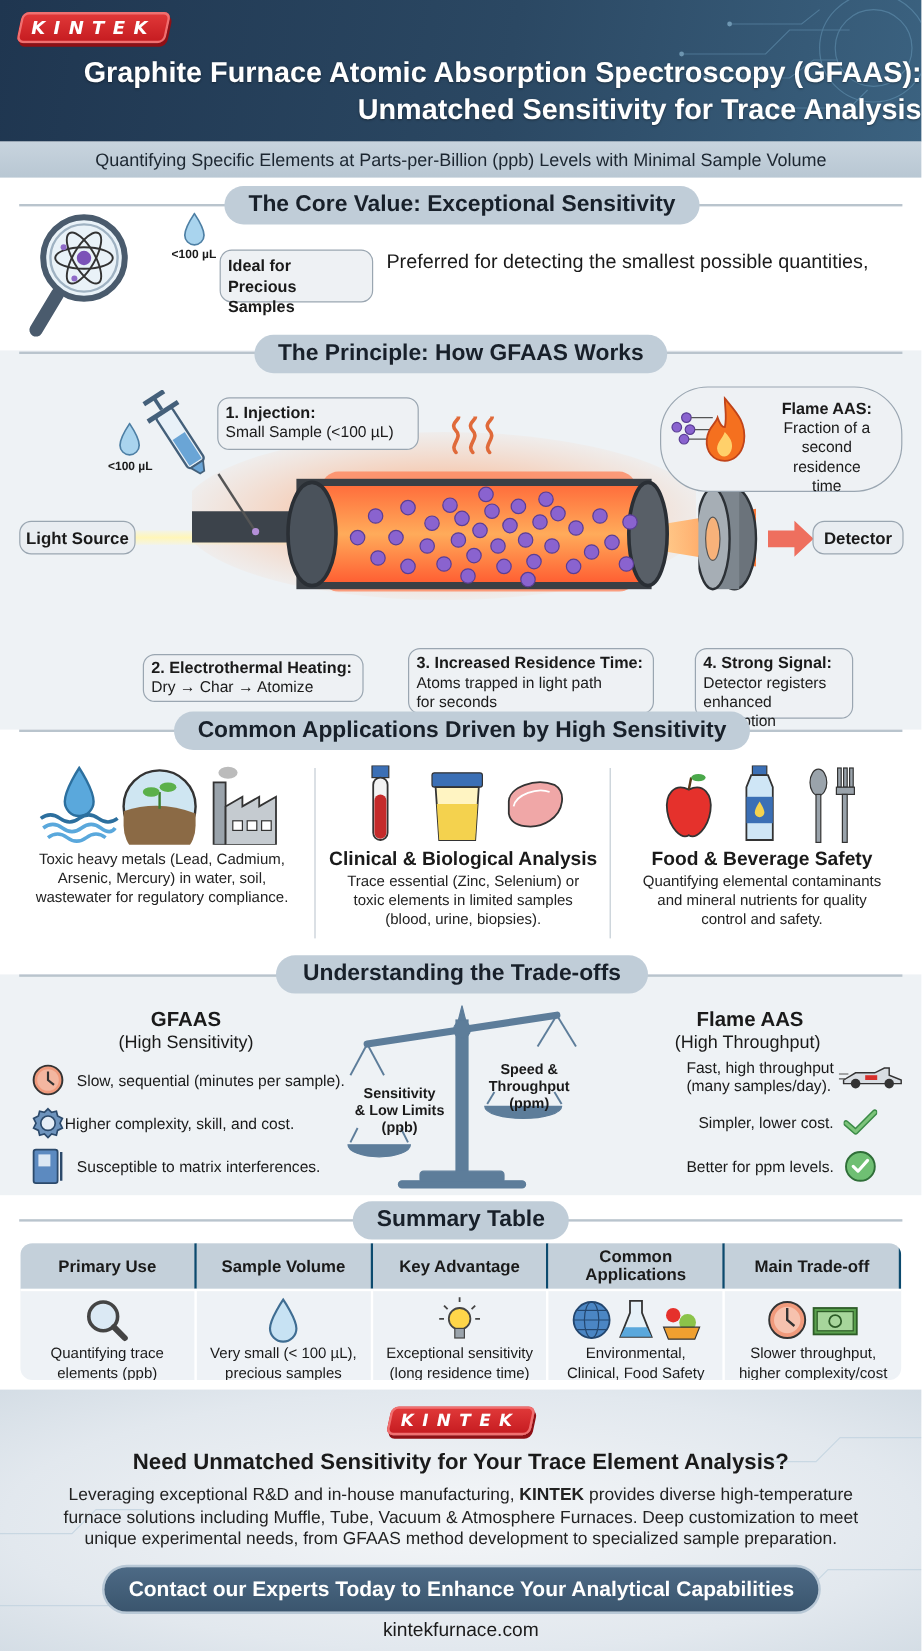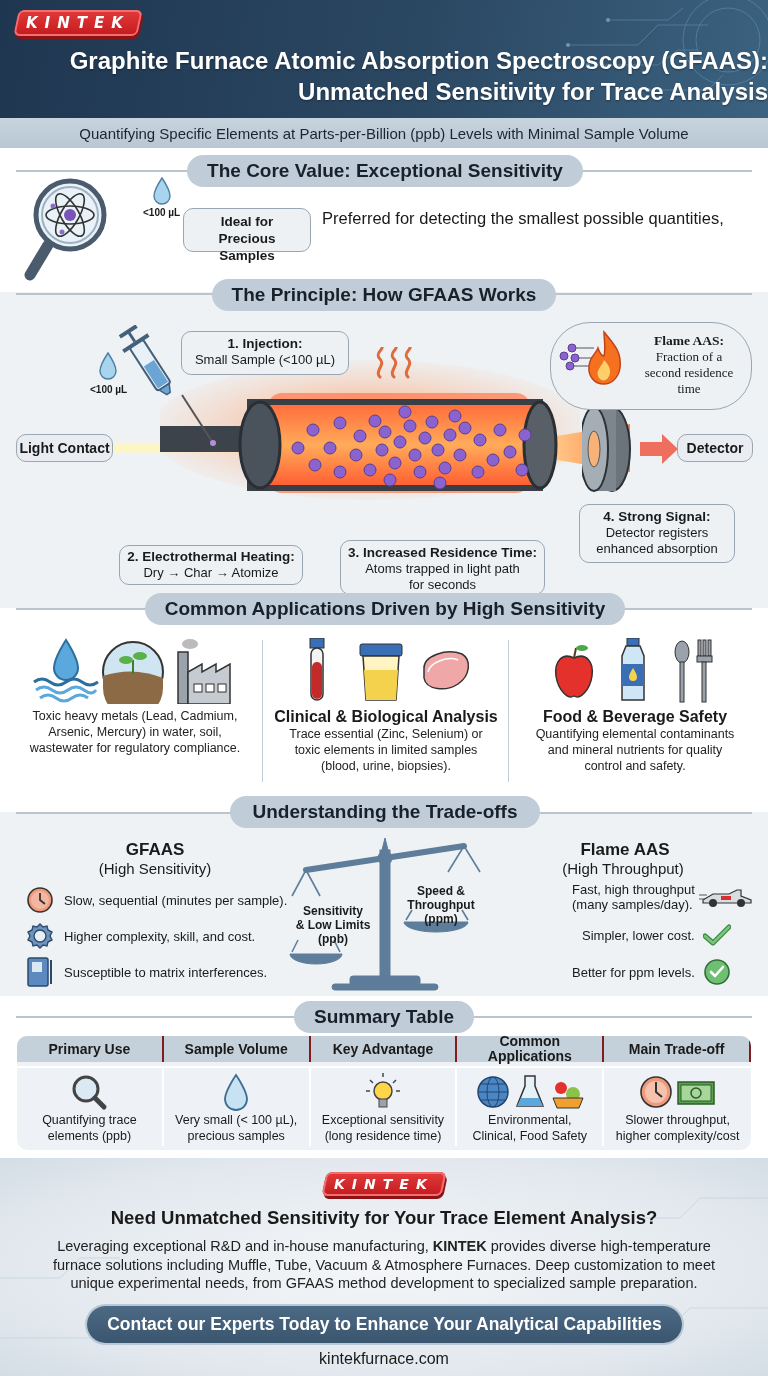--- a/index.html
+++ b/index.html
@@ -39,39 +39,39 @@
   }
   .section-bg { position: absolute; left: 0; width: 768px; }
   .pill {
     position: absolute; background: #c0cdd8; border-radius: 16px;
     font-weight: bold; font-size: 19px; color: #18202a;
     display: flex; align-items: center; justify-content: center; white-space: nowrap;
   }
   .hline { position: absolute; height: 2px; background: #b9c4cd; }
   .bubble {
     position: absolute; background: #eef1f4; border: 1.5px solid #9aa6b1;
-    border-radius: 10px; text-align: center; font-size: 13px; line-height: 16px;
+    border-radius: 10px; font-size: 13px; line-height: 16px;
     color: #1a1a1a; padding: 4px 6px;
   }
   .bubble b { font-size: 13.5px; }
   .label-box {
     position: absolute; background: #e9edf1; border: 1.5px solid #9aa6b1;
     border-radius: 10px; font-weight: bold; font-size: 14px;
     display: flex; align-items: center; justify-content: center;
   }
   .app-col { position: absolute; top: 636px; text-align: center; }
   .app-col h3 { font-size: 16px; margin-top: 0; }
   .app-col p { font-size: 12.5px; line-height: 16px; color: #222; }
   .vdiv { position: absolute; width: 1px; background: #c3ccd4; }
   .trade-item { position: absolute; display: flex; align-items: center; font-size: 13px; }
   .tbl { position: absolute; left: 17px; top: 1036px; width: 734px; height: 114px;
          border-radius: 10px; overflow: hidden; display: grid;
          grid-template-columns: repeat(5, 1fr); background: #eef2f6; }
-  .tbl .th { background: #c4d0da; height: 26px; display: flex; align-items: center; justify-content: center;
-             text-align: center; font-weight: bold; font-size: 14px; line-height: 15px; border-right: 2px solid #7f1d1d; }
+  .tbl .th { background: #c4d0da; height: 38px; display: flex; align-items: center; justify-content: center;
+             text-align: center; font-weight: bold; font-size: 14px; line-height: 15px; border-right: 2px solid #0c4a6e; }
   .tbl .td { height: 80px; display: flex; flex-direction: column; align-items: center; justify-content: flex-start;
              text-align: center; font-size: 12.5px; line-height: 16px; padding-top: 4px; border-right: 2px solid #fff;
              border-top: 2px solid #fff; }
   .tbl .th:last-child, .tbl .td:last-child { border-right: none; }
   .footer {
     position: absolute; left: 0; top: 1158px; width: 768px; height: 218px;
     background: radial-gradient(ellipse at center, #f4f6f8 0%, #e2e8ee 70%, #d4dde5 100%);
   }
   .cta {
     position: absolute; left: 87px; top: 1306px; width: 595px; height: 37px;
@@ -230,37 +230,37 @@
     <rect x="30" y="-2" width="20" height="4" fill="#44607a"></rect>
     <path d="M34 66 L46 66 L42 74 L38 74 Z" fill="#6aa5d6" stroke="#44607a" stroke-width="1.5"></path>
   </g>
   <circle cx="103" cy="118" r="3" fill="#b48fd8"></circle>
 </svg>
 <svg class="abs" style="left:98px;top:352px;" width="20" height="28" viewBox="0 0 20 28">
   <path d="M10 1 C10 1 2 13 2 19 A8 8 0 0 0 18 19 C18 13 10 1 10 1 Z" fill="#a9d4ee" stroke="#4d7fa4" stroke-width="1.4"></path>
 </svg>
 <div class="abs" style="left:90px;top:384px;font-size:10px;font-weight:bold;">&lt;100 µL</div>
 
-<div class="label-box" style="left:16px;top:434px;width:97px;height:28px;">Light Contact</div>
+<div class="label-box" style="left:16px;top:434px;width:97px;height:28px;">Light Source</div>
 
 <svg class="abs" style="left:582px;top:404px;" width="100" height="90" viewBox="0 0 100 90">
   <ellipse cx="30" cy="45" rx="18" ry="42" fill="#6b737b" stroke="#2c3136" stroke-width="2"></ellipse>
   <rect x="12" y="3" width="22" height="84" fill="#7d868e"></rect>
   <ellipse cx="12" cy="45" rx="14" ry="42" fill="#a6aeb5" stroke="#2c3136" stroke-width="2"></ellipse>
   <ellipse cx="12" cy="45" rx="6" ry="18" fill="#f7b27a" stroke="#555" stroke-width="1"></ellipse>
   <path d="M58 38 H80 V30 L96 45 L80 60 V52 H58 Z" fill="#ee6f5e"></path>
 </svg>
 <div class="label-box" style="left:677px;top:434px;width:76px;height:28px;">Detector</div>
 
 <div class="bubble" style="left:181px;top:331px;width:168px;height:44px;">
   <b style="display:block;">1. Injection:</b>
   <span>Small Sample (&lt;100 µL)</span>
 </div>
 
-<div class="bubble" style="left:550px;top:322px;width:202px;height:88px;border-radius:40px;text-align:right;padding:10px 14px 0 0;font-family:Liberation Serif, serif;">
+<div class="bubble" style="left:550px;top:322px;width:202px;height:88px;border-radius:40px;text-align:right;padding:10px 14px 0 0;">
   <b style="display:block;text-align:center;padding-left:90px;">Flame AAS:</b>
   <div style="text-align:center;padding-left:90px;">
     <div>Fraction of a</div>
     <div>second residence</div>
     <div>time</div>
   </div>
 </div>
 <svg class="abs" style="left:556px;top:326px;" width="72" height="76" viewBox="0 0 72 76">
   <g fill="#8a63cf" stroke="#5a3e95" stroke-width="1">
       <circle cx="16" cy="22" r="4"></circle>
@@ -279,21 +279,21 @@
 
 <div class="bubble" style="left:119px;top:545px;width:184px;height:40px;padding-top:3px;">
   <b style="display:block;">2. Electrothermal Heating:</b>
   <span>Dry → Char → Atomize</span>
 </div>
 <div class="bubble" style="left:340px;top:540px;width:205px;height:55px;">
   <b style="display:block;">3. Increased Residence Time:</b>
   <div>Atoms trapped in light path</div>
   <div>for seconds</div>
 </div>
-<div class="bubble" style="left:579px;top:504px;width:156px;height:59px;">
+<div class="bubble" style="left:579px;top:540px;width:132px;height:59px;">
   <b style="display:block;">4. Strong Signal:</b>
   <div>Detector registers</div>
   <div>enhanced absorption</div>
 </div>
 
 <div class="hline" style="left:16px;top:608px;width:736px;"></div>
 <div class="pill" style="left:145px;top:593px;width:480px;height:32px;">Common Applications Driven by High Sensitivity</div>
 
 <svg class="abs" style="left:32px;top:638px;" width="200" height="66" viewBox="0 0 200 66">
   <g>
@@ -391,21 +391,21 @@
       <circle cx="14" cy="14" r="9" fill="#f3b6a0"></circle>
       <path d="M14 7 V14 L19 18" stroke="#333" stroke-width="1.8" fill="none"></path>
     </svg>
   <span style="margin-left:10px;">Slow, sequential (minutes per sample).</span>
 </div>
 <div class="trade-item" style="left:26px;top:922px;">
   <svg width="28" height="28" viewBox="0 0 28 28">
       <path d="M14 2 L17 5 L21 4 L22 8 L26 10 L24 14 L26 18 L22 20 L21 24 L17 23 L14 26 L11 23 L7 24 L6 20 L2 18 L4 14 L2 10 L6 8 L7 4 L11 5 Z" fill="#6e94bd" stroke="#2c4a6b" stroke-width="1.4"></path>
       <circle cx="14" cy="14" r="6" fill="#e6eef6" stroke="#2c4a6b" stroke-width="1.4"></circle>
     </svg>
-  <span style="margin-left:10px;">Higher complexity, skill, and cost.</span>
+  <span style="">Higher complexity, skill, and cost.</span>
 </div>
 <div class="trade-item" style="left:26px;top:956px;text-align:center;">
   <svg width="28" height="32" viewBox="0 0 28 32">
       <rect x="2" y="2" width="20" height="28" rx="2" fill="#5c8ac0" stroke="#2c4a6b" stroke-width="1.5"></rect>
       <rect x="6" y="6" width="10" height="10" fill="#dbe7f3"></rect>
       <line x1="25" y1="4" x2="25" y2="28" stroke="#2c4a6b" stroke-width="2"></line>
     </svg>
   <span style="margin-left:10px;">Susceptible to matrix interferences.</span>
 </div>
 

